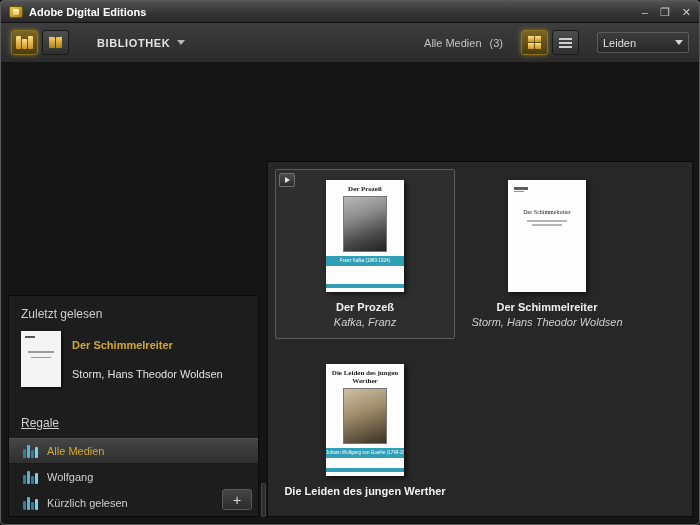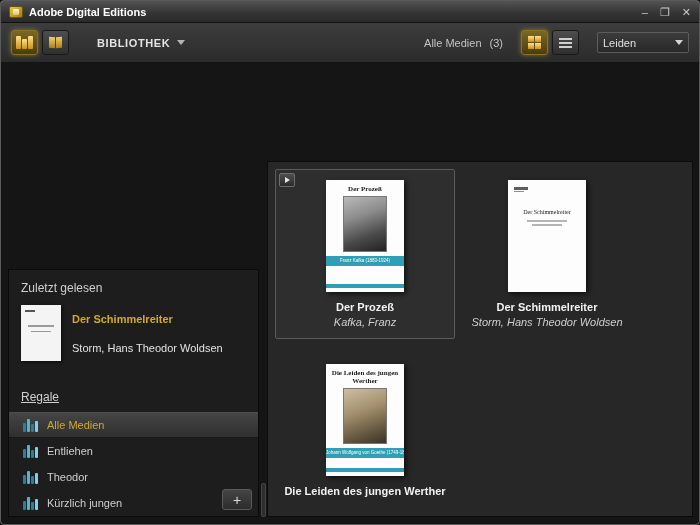--- a/index.html
+++ b/index.html
@@ -293,39 +293,30 @@
           </span>
         <span>Alle Medien</span>
       </div>
       <div class="shelf-item">
         <span class="shelf-icon">
             <i class="b1"></i>
             <i class="b2"></i>
             <i class="b3"></i>
             <i class="b4"></i>
           </span>
-        <span>Entliehen</span>
+        <span>Wolfgang</span>
       </div>
       <div class="shelf-item">
         <span class="shelf-icon">
             <i class="b1"></i>
             <i class="b2"></i>
             <i class="b3"></i>
             <i class="b4"></i>
           </span>
-        <span>Theodor</span>
-      </div>
-      <div class="shelf-item">
-        <span class="shelf-icon">
-            <i class="b1"></i>
-            <i class="b2"></i>
-            <i class="b3"></i>
-            <i class="b4"></i>
-          </span>
-        <span>Kürzlich jungen</span>
+        <span>Kürzlich gelesen</span>
       </div>
 
       <div class="sidebar-footer">
         <div class="s-btn btn-add">+</div>
       </div>
     </div>
 
     <div class="splitter">
       <div class="splitter-handle"></div>
     </div>

